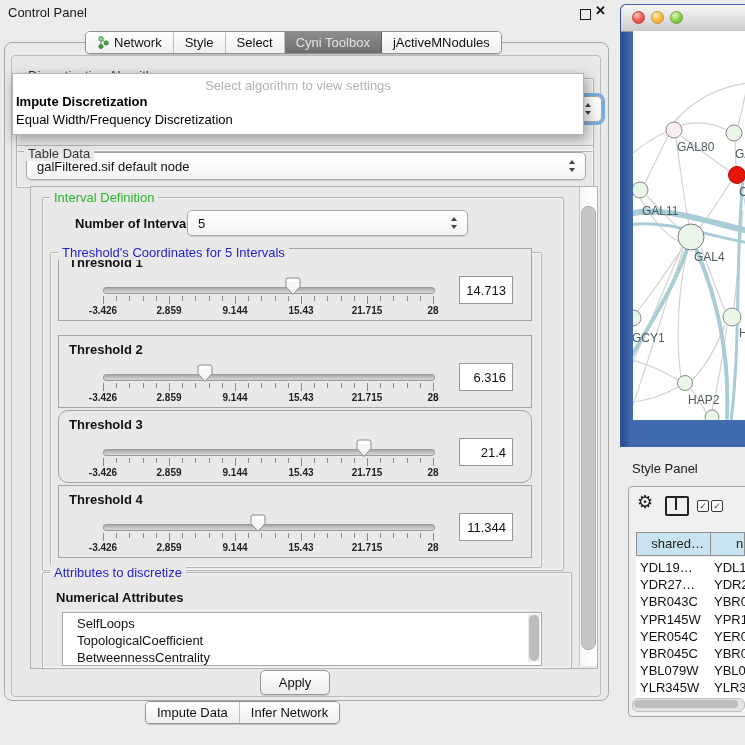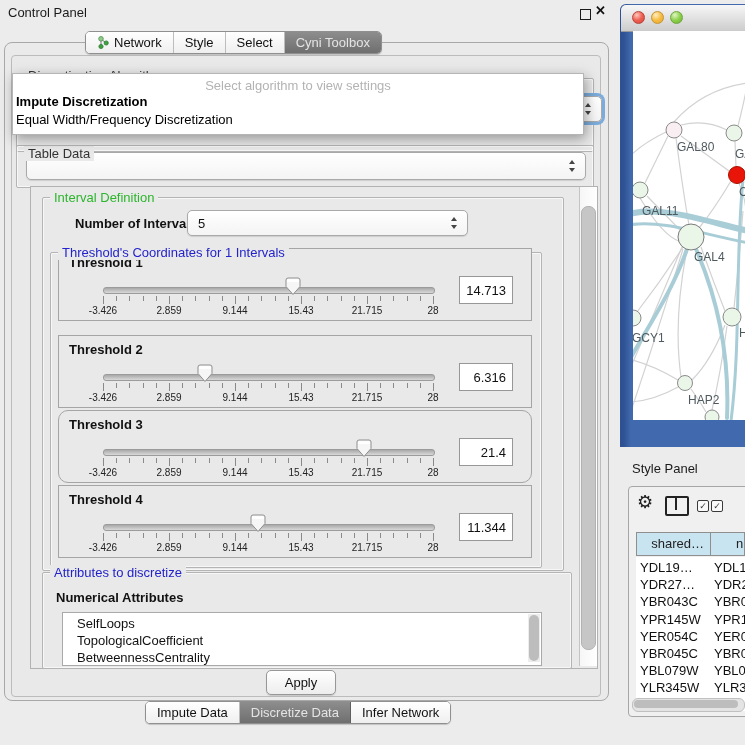--- a/index.html
+++ b/index.html
@@ -52,21 +52,21 @@
   .vsb{left:579px;top:187px;width:17px;height:479px;background:linear-gradient(90deg,#f6f6f6,#ffffff);
        border-left:1px solid #c4c4c4;}
   .vsb-thumb{left:581px;top:206px;width:13px;height:442px;background:#c6c6c6;border:1px solid #b2b2b2;border-radius:7px;}
 
   
   .thr-panel{position:absolute;left:58px;width:472px;height:71px;border:1px solid #a5a5a5;background:#e9e9e9;}
   .thr-label{position:absolute;left:10px;top:6px;font-size:13px;font-weight:bold;color:#111;}
   .track{position:absolute;left:44px;top:38px;width:330px;height:5px;border:1px solid #9b9b9b;border-radius:3px;
        background:linear-gradient(#a8a8a8,#d9d9d9);}
   .tick{position:absolute;width:1px;background:#8a8a8a;}
-  .ticklab{position:absolute;top:56px;font-size:10px;font-weight:normal;color:#222;transform:translateX(-50%);white-space:nowrap;}
+  .ticklab{position:absolute;top:56px;font-size:10px;font-weight:bold;color:#222;transform:translateX(-50%);white-space:nowrap;}
   .valbox{position:absolute;left:400px;top:27px;width:54px;height:28px;background:#fff;border:1px solid #979797;
        font-size:13px;text-align:right;line-height:28px;padding-right:6px;box-sizing:border-box;}
   .thumb{position:absolute;top:28px;width:16px;height:19px;}
 
   
   .listbox{left:62px;top:612px;width:478px;height:52px;background:#fff;border:1px solid #a9a9a9;overflow:hidden;}
   .list-item{position:absolute;left:14px;height:17px;font-size:13px;color:#111;white-space:nowrap;}
   .list-sb{position:absolute;right:1px;top:1px;width:12px;height:48px;background:#ededed;}
   .list-sb-thumb{position:absolute;left:1px;top:1px;width:10px;height:46px;background:#bdbdbd;border-radius:5px;}
 
@@ -126,31 +126,35 @@
     </div>
     <div class="seg-item">
       <span>Style</span>
     </div>
     <div class="seg-item">
       <span>Select</span>
     </div>
     <div class="seg-item sel">
       <span>Cyni Toolbox</span>
     </div>
+    <div class="seg-item">
+      <span>jActiveMNodules</span>
+    </div>
   </div>
 
 <div class="abs gtitle t-dark" style="left:24px;top:68px;">Discretization Algorithm</div>
 <div class="abs group" style="left:16px;top:78px;width:576px;height:72px;"></div>
 <div class="abs combo focus-ring" style="left:26px;top:96px;width:538px;height:24px;">
   <span class="spin"></span>
 </div>
 
 <div class="abs group" style="left:16px;top:145px;width:576px;height:41px;"></div>
 <div class="abs gtitle t-dark" style="left:24px;top:146px;">Table Data</div>
 <div class="abs combo" style="left:26px;top:152px;width:522px;height:26px;">
+  <span>galFiltered.sif default node</span>
   <span class="spin"></span>
 </div>
 
 <div class="abs popup">
   <div class="pp-placeholder">Select algorithm to view settings</div>
   <div id="popupItems">
       <div class="pp-item" style="top: 20px; font-weight: bold;">Impute Discretization</div>
       <div class="pp-item" style="top: 38px;">Equal Width/Frequency Discretization</div>
     </div>
 </div>
@@ -161,21 +165,21 @@
 
 <div class="abs group" style="left:42px;top:197px;width:520px;height:372px;"></div>
 <div class="abs gtitle t-green" style="left:50px;top:190px;">Interval Definition</div>
 <div class="abs" style="left:75px;top:216px;font-size:13px;font-weight:bold;">Number of Intervals</div>
 <div class="abs combo" style="left:187px;top:210px;width:243px;height:24px;">
   <span>5</span>
   <span class="spin"></span>
 </div>
 
 <div class="abs group" style="left:50px;top:252px;width:490px;height:314px;"></div>
-<div class="abs gtitle t-blue" style="left:58px;top:245px;">Threshold's Coordinates for 1 Intervals</div>
+<div class="abs gtitle t-blue" style="left:58px;top:245px;">Threshold's Coordinates for 5 Intervals</div>
 <div id="thrStack">
     <div class="thr-panel" style="top: 248px;">
       <div class="thr-label">Threshold 1</div>
       <div class="track"></div>
       <div class="tick" style="left: 44px; top: 47px; height: 8px;"></div>
       <div class="tick" style="left: 57.2px; top: 47px; height: 5px;"></div>
       <div class="tick" style="left: 70.4px; top: 47px; height: 5px;"></div>
       <div class="tick" style="left: 83.6px; top: 47px; height: 5px;"></div>
       <div class="tick" style="left: 96.8px; top: 47px; height: 5px;"></div>
       <div class="tick" style="left: 110px; top: 47px; height: 8px;"></div>
@@ -343,29 +347,26 @@
   <div id="attrList">
       <div class="list-item" style="top: 3px;">SelfLoops</div>
       <div class="list-item" style="top: 20px;">TopologicalCoefficient</div>
       <div class="list-item" style="top: 37px;">BetweennessCentrality</div>
     </div>
   <div class="list-sb">
       <div class="list-sb-thumb"></div>
     </div>
 </div>
 
-<div class="abs btn" style="left:266px;top:670px;width:68px;height:23px;text-align:center;">
+<div class="abs btn" style="left:260px;top:670px;width:68px;height:23px;text-align:center;">
   <span>Apply</span>
 </div>
 <div class="abs seg" id="bottomTabs" style="left:145px;top:701px;">
     <div class="seg-item">
       <span>Impute Data</span>
-    </div>
-    <div class="seg-item sel">
-      <span>Discretize Data</span>
     </div>
     <div class="seg-item">
       <span>Infer Network</span>
     </div>
   </div>
 
 <div class="abs netwin"></div>
 <div class="abs net-titlebar"></div>
 <div class="tl tl-red"></div>
 <div class="tl tl-yellow"></div>

